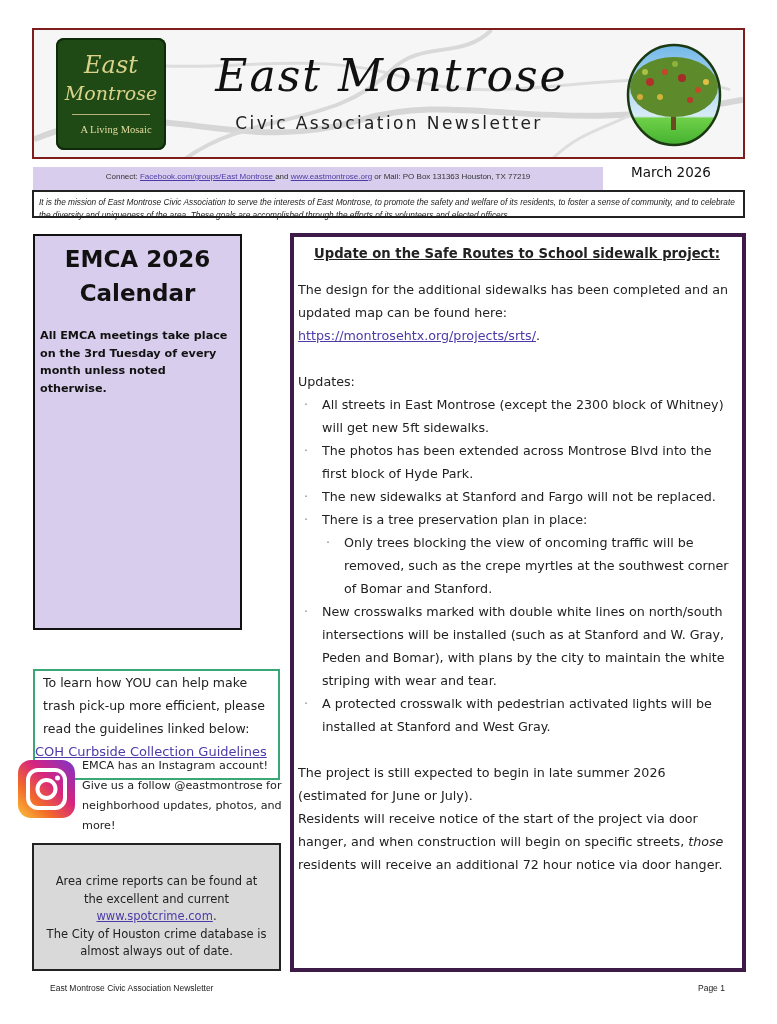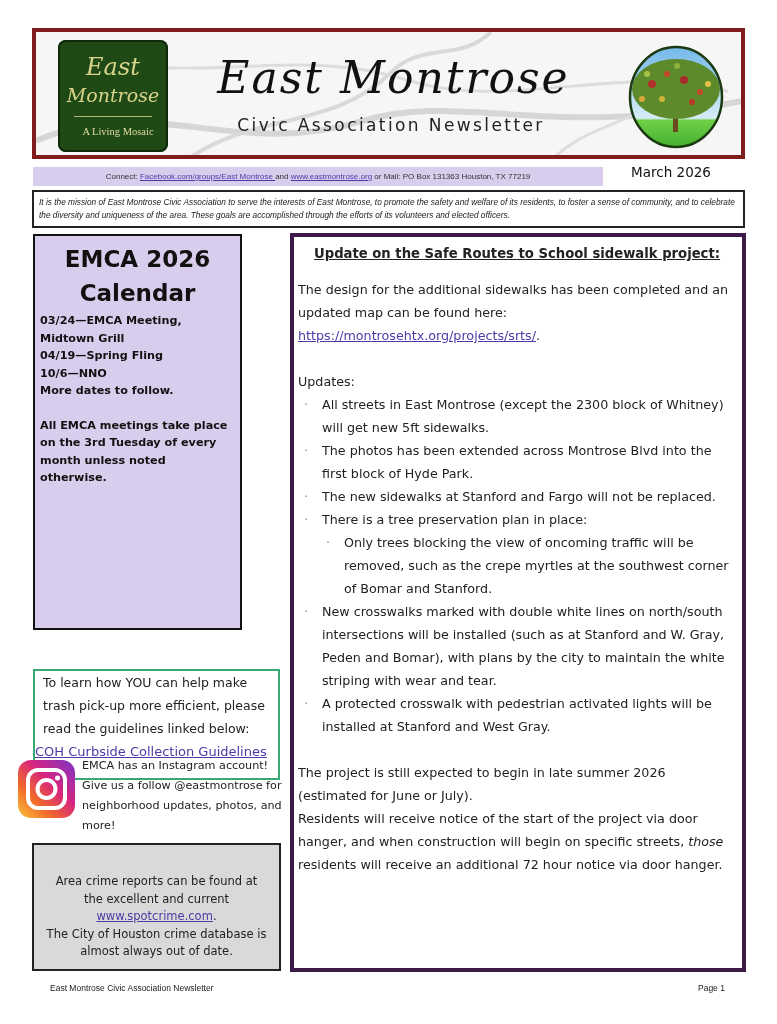--- a/index.html
+++ b/index.html
@@ -1,36 +1,36 @@
 <!DOCTYPE html>
 <html><head>
 <meta charset="utf-8">
 <style>
   html, body { margin:0; padding:0; background:#ffffff; }
   body { width:777px; height:1024px; position:relative; overflow:hidden; font-family:"Liberation Sans", sans-serif; color:#1a1a1a; }
 
   
-  .masthead { position:absolute; left:32px; top:28px; width:713px; height:131px; border:4px solid #7f1d1d; box-sizing:border-box; background:#f6f6f6; overflow:hidden; }
+  .masthead { position:absolute; left:32px; top:28px; width:713px; height:131px; border:2px solid #7f1d1d; box-sizing:border-box; background:#f6f6f6; overflow:hidden; }
   .masthead-bg { position:absolute; inset:0; }
   .logo-box { position:absolute; left:22px; top:8px; width:110px; height:112px; background:#1f4a16; border-radius:8px; box-shadow:0 0 0 2px #0e2a0b inset; text-align:center; }
   .logo-east { position:absolute; left:0; right:0; top:16px; font-family:"DejaVu Serif", serif; font-style:italic; color:#d9d28a; font-size:24px; line-height:22px; }
   .logo-montrose { position:absolute; left:0; right:0; top:44px; font-family:"DejaVu Serif", serif; font-style:italic; color:#d9d28a; font-size:19px; line-height:22px; }
   .logo-rule { position:absolute; left:16px; right:16px; top:76px; height:1px; background:#b9b37a; }
   .logo-tag { position:absolute; left:0; right:0; top:86px; font-family:"Liberation Serif", serif; color:#e3dca0; font-size:10.5px;padding-left:10px; }
   .title-main { position:absolute; left:160px; top:20px; width:395px; text-align:center; font-family:"DejaVu Serif", serif; font-style:italic; font-size:44px; color:#111; letter-spacing:2px; line-height:52px; }
   .title-sub { position:absolute; left:185px; top:83px; width:340px; text-align:center; font-family:"DejaVu Sans", sans-serif; font-size:17px; color:#222; letter-spacing:2.4px; }
   .tree-logo { position:absolute; left:586px; top:12px; width:108px; height:106px; }
 
   
-  .connect-bar { position:absolute; left:33px; top:167px; width:570px; height:19px; background:#d8cdec; font-size:8px; line-height:19px; text-align:center; color:#333; font-family:"Liberation Sans", sans-serif; }
+  .connect-bar { position:absolute; left:33px; top:167px; width:570px; height:25px; background:#d8cdec; font-size:8px; line-height:19px; text-align:center; color:#333; font-family:"Liberation Sans", sans-serif; }
   .connect-bar a { color:#4d3aa8; text-decoration:underline; }
   .issue-date { position:absolute; left:612px; top:164px; width:118px; text-align:center; font-size:13.5px; font-weight:normal; color:#111; font-family:"DejaVu Sans", sans-serif; }
 
   
-  .mission { position:absolute; left:32px; top:190px; width:713px; height:38px; border:2px solid #222; box-sizing:border-box; padding:4px 5px; font-size:8.3px; font-style:italic; line-height:13px; color:#222; font-family:"Liberation Sans", sans-serif; }
+  .mission { position:absolute; left:32px; top:190px; width:713px; height:28px; border:2px solid #222; box-sizing:border-box; padding:4px 5px; font-size:8.3px; font-style:italic; line-height:13px; color:#222; font-family:"Liberation Sans", sans-serif; }
 
   
   .calendar { position:absolute; left:33px; top:234px; width:209px; height:396px; background:#d8cdec; border:2px solid #111; box-sizing:border-box; padding:6px 5px; }
   .cal-title { text-align:center; font-family:"DejaVu Sans", sans-serif; font-weight:bold; font-size:23px; line-height:34px; color:#111; }
   .cal-list { margin-top:2px; font-family:"DejaVu Sans", sans-serif; font-weight:bold; font-size:11.2px; line-height:17.5px; color:#111; }
   .cal-note { margin-top:17px; font-family:"DejaVu Sans", sans-serif; font-weight:bold; font-size:11.2px; line-height:17.5px; color:#111; }
 
   
   .trash { position:absolute; left:33px; top:669px; width:247px; height:111px; border:2px solid #3aa874; box-sizing:border-box; text-align:left; font-size:12.5px; line-height:23px; color:#222; font-family:"DejaVu Sans", sans-serif; }
   .trash a { color:#4d3aa8; text-decoration:underline; font-size:13px; }
@@ -112,26 +112,20 @@
 <div class="connect-bar">
   <span>Connect: </span><a href="#">Facebook.com/groups/East Montrose </a><span> and </span><a href="#">www.eastmontrose.org</a><span> or Mail: PO Box 131363 Houston, TX 77219</span>
 </div>
 <div class="issue-date">March 2026</div>
 
 <div class="mission">It is the mission of East Montrose Civic Association to serve the interests of East Montrose, to promote the safety and welfare of its residents, to foster a sense of community, and to celebrate the diversity and uniqueness of the area.  These goals are accomplished through the efforts of its volunteers and elected officers.</div>
 
 <div class="calendar">
   <div class="cal-title">EMCA 2026</div>
   <div class="cal-title">Calendar</div>
-  <div class="cal-list">
-    <div>03/24—EMCA Meeting, Midtown Grill</div>
-    <div>04/19—Spring Fling</div>
-    <div>10/6—NNO</div>
-    <div>More dates to follow.</div>
-  </div>
   <div class="cal-note">All EMCA meetings take place on the 3rd Tuesday of every month unless noted otherwise.</div>
 </div>
 
 <div class="trash">
   <div style="padding:0 8px;">To learn how YOU can help  make trash pick-up more efficient, please read the guidelines linked below:</div>
   <a href="#">COH Curbside Collection Guidelines</a>
 </div>
 
 <div class="insta-icon">
   <svg width="57" height="58" viewBox="0 0 57 58">

